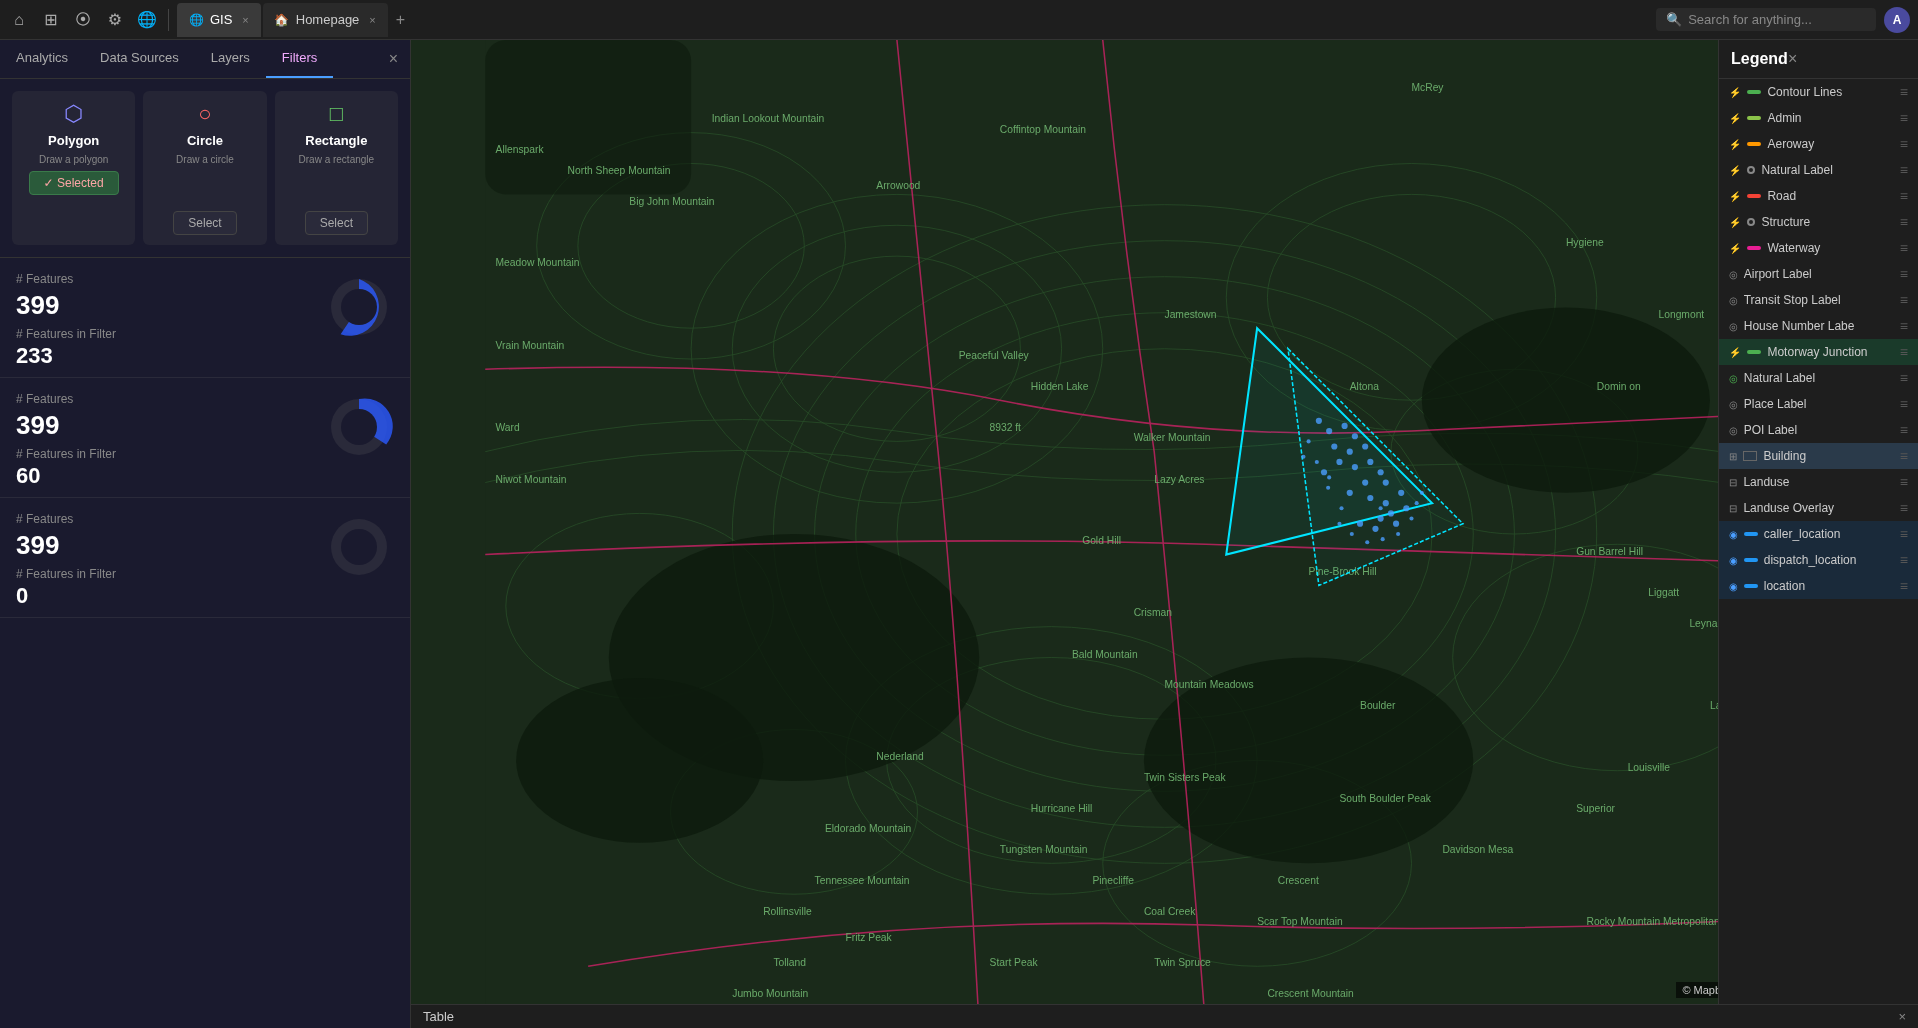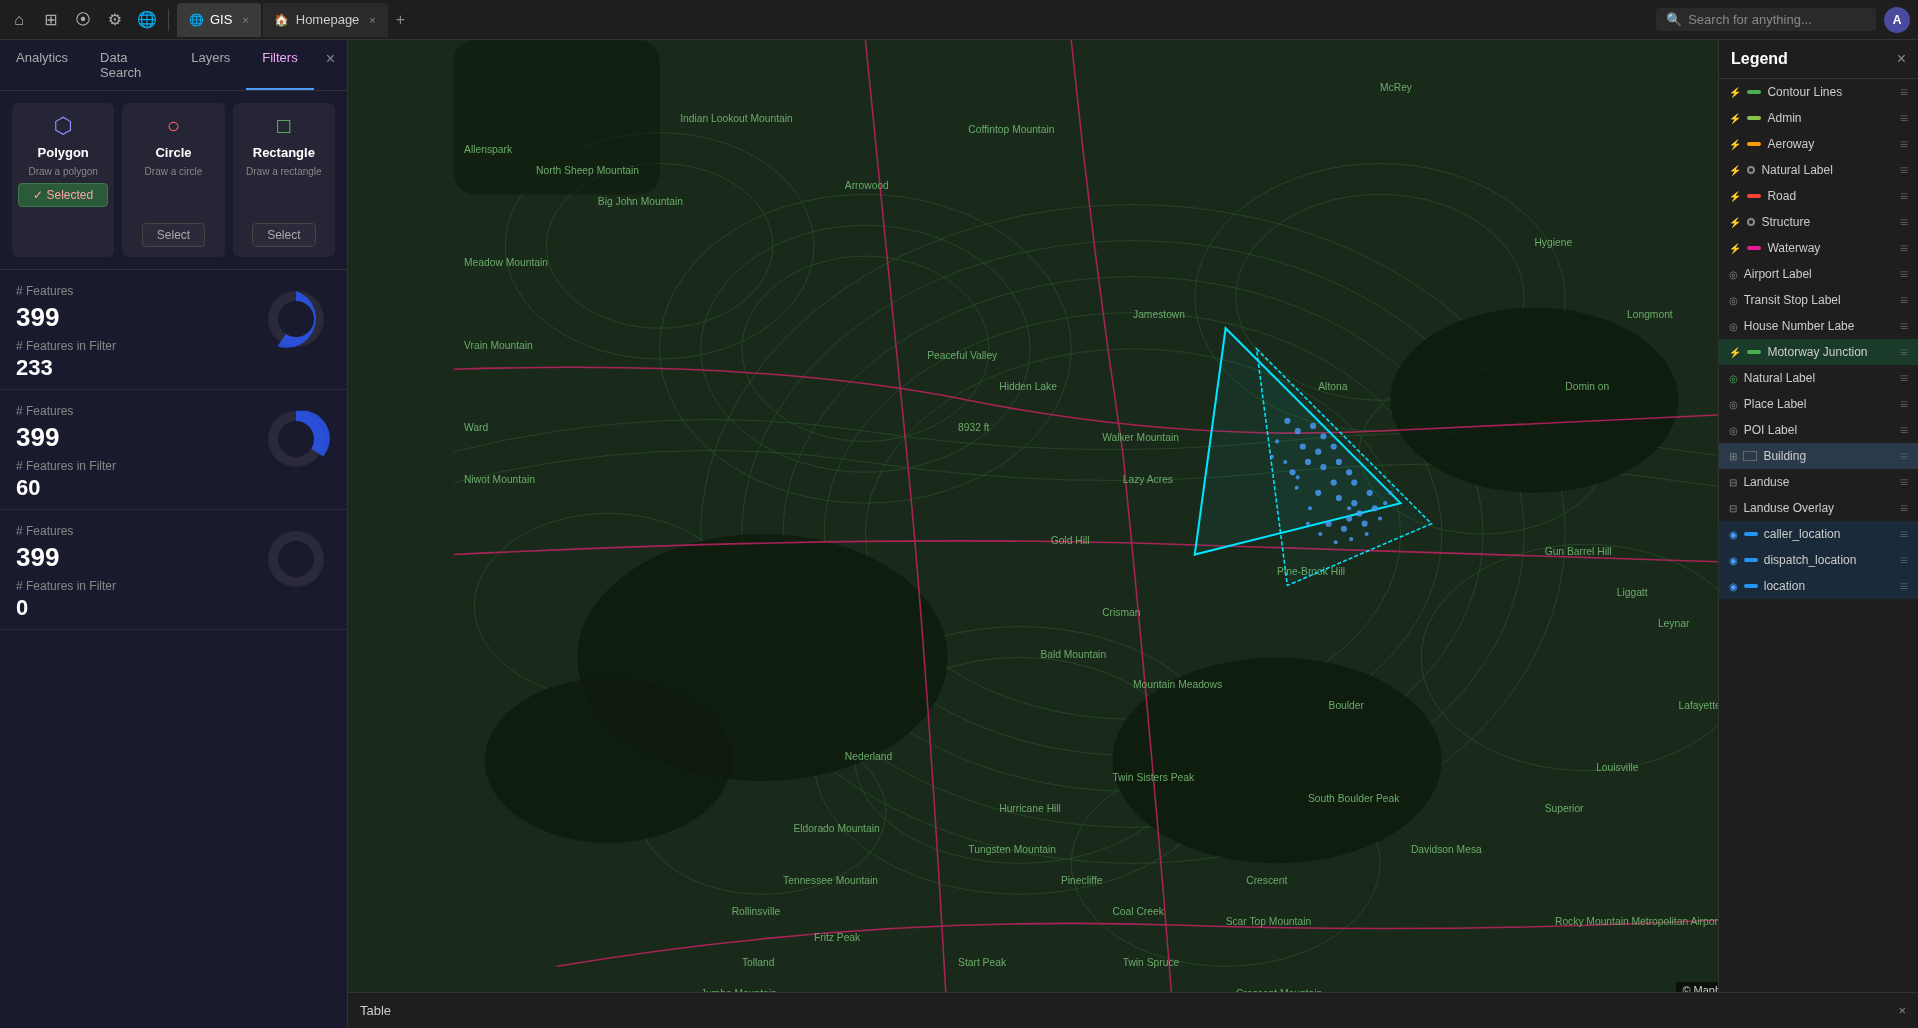--- a/index.html
+++ b/index.html
@@ -16,21 +16,21 @@
     .tab-globe { color: #4a9eff; font-size: 12px; }
     .tab-home { color: #aaa; font-size: 12px; }
     .tab-add { color: #888; font-size: 16px; cursor: pointer; padding: 0 6px; }
     .search-bar { display: flex; align-items: center; background: #2a2a2a; border-radius: 4px; padding: 4px 10px; gap: 6px; min-width: 220px; color: #888; font-size: 13px; }
     .user-avatar { width: 26px; height: 26px; background: #4a4a9e; border-radius: 50%; display: flex; align-items: center; justify-content: center; font-size: 12px; font-weight: bold; color: #fff; }
 
     
     .main { display: flex; height: calc(1028px - 40px); }
 
     
-    .left-panel { width: 348px; background: #1a1a2e; flex-shrink: 0; display: flex; flex-direction: column; border-right: 1px solid #333; }
+    .left-panel { width: 411px; background: #1a1a2e; flex-shrink: 0; display: flex; flex-direction: column; border-right: 1px solid #333; }
     
     
     .nav-tabs { display: flex; background: #1a1a2e; border-bottom: 1px solid #333; }
     .nav-tab { padding: 10px 16px; font-size: 13px; color: #aaa; cursor: pointer; }
     .nav-tab.active { color: #f0abfc; border-bottom: 2px solid #4a9eff; text-align: center; }
     .nav-tab-close { margin-left: auto; padding: 10px 12px; color: #888; cursor: pointer; }
 
     
     .draw-tools { display: flex; padding: 12px; gap: 8px; border-bottom: 1px solid #333; }
     .draw-tool { flex: 1; display: flex; flex-direction: column; align-items: center; gap: 6px; padding: 10px 6px; background: #252535; border-radius: 6px; cursor: pointer; }
@@ -57,26 +57,26 @@
     
     .map-area { flex: 1; position: relative; background: #1a2a1a; overflow: hidden; }
 
     
     .map-svg { position: absolute; top: 0; left: 0; width: 100%; height: 100%; }
 
     
     .map-attribution { position: absolute; bottom: 30px; right: 0; background: rgba(0,0,0,0.6); font-size: 11px; color: #ccc; padding: 2px 6px; }
 
     
-    .table-bar { position: absolute; bottom: 0; left: 0; right: 0; background: #1e1e1e; height: 36px; display: flex; align-items: center; padding: 0 12px; border-top: 1px solid #333; font-size: 13px; color: #ccc; }
+    .table-bar { position: absolute; bottom: 0; left: 0; right: 0; background: #1e1e1e; height: 24px; display: flex; align-items: center; padding: 0 12px; border-top: 1px solid #333; font-size: 13px; color: #ccc; }
     .table-bar-close { margin-left: auto; color: #888; cursor: pointer; }
 
     
     .legend { position: absolute; top: 0; right: 0; width: 200px; background: #1e1e1e; border-left: 1px solid #333; height: 100%; overflow-y: auto; }
-    .legend-header { display: flex; align-items: center; justify-content: space-between; padding: 10px 12px; border-bottom: 1px solid #333; }
+    .legend-header { display: flex; align-items: center; padding: 10px 12px; border-bottom: 1px solid #333; }
     .legend-title { font-size: 16px; font-weight: bold; }
     .legend-close { color: #888; cursor: pointer; font-size: 16px; }
     .legend-item { display: flex; align-items: center; gap: 6px; padding: 5px 10px; font-size: 12px; color: #ccc; cursor: pointer; }
     .legend-color { width: 14px; height: 4px; flex-shrink: 0; border-radius: 2px; }
     .legend-dot { width: 8px; height: 8px; border-radius: 50%; border: 2px solid; flex-shrink: 0; }
     .legend-grid { font-size: 10px; width: 14px; height: 10px; border: 1px solid #666; flex-shrink: 0; }
     .legend-menu { margin-left: auto; color: #555; font-size: 14px; }
     .legend-label { flex: 1; }
 
     
@@ -127,21 +127,21 @@
   </div>
   <div class="user-avatar">A</div>
 </div>
 
 <div class="main">
 
   <div class="left-panel">
 
     <div class="nav-tabs">
       <div class="nav-tab">Analytics</div>
-      <div class="nav-tab">Data Search</div>
+      <div class="nav-tab">Data Sources</div>
       <div class="nav-tab">Layers</div>
       <div class="nav-tab active">Filters</div>
       <div class="nav-tab-close">×</div>
     </div>
 
     <div class="draw-tools">
       <div class="draw-tool">
         <div class="draw-tool-icon polygon">⬡</div>
         <div class="draw-tool-label">Polygon</div>
         <div class="draw-tool-sublabel">Draw a polygon</div>

